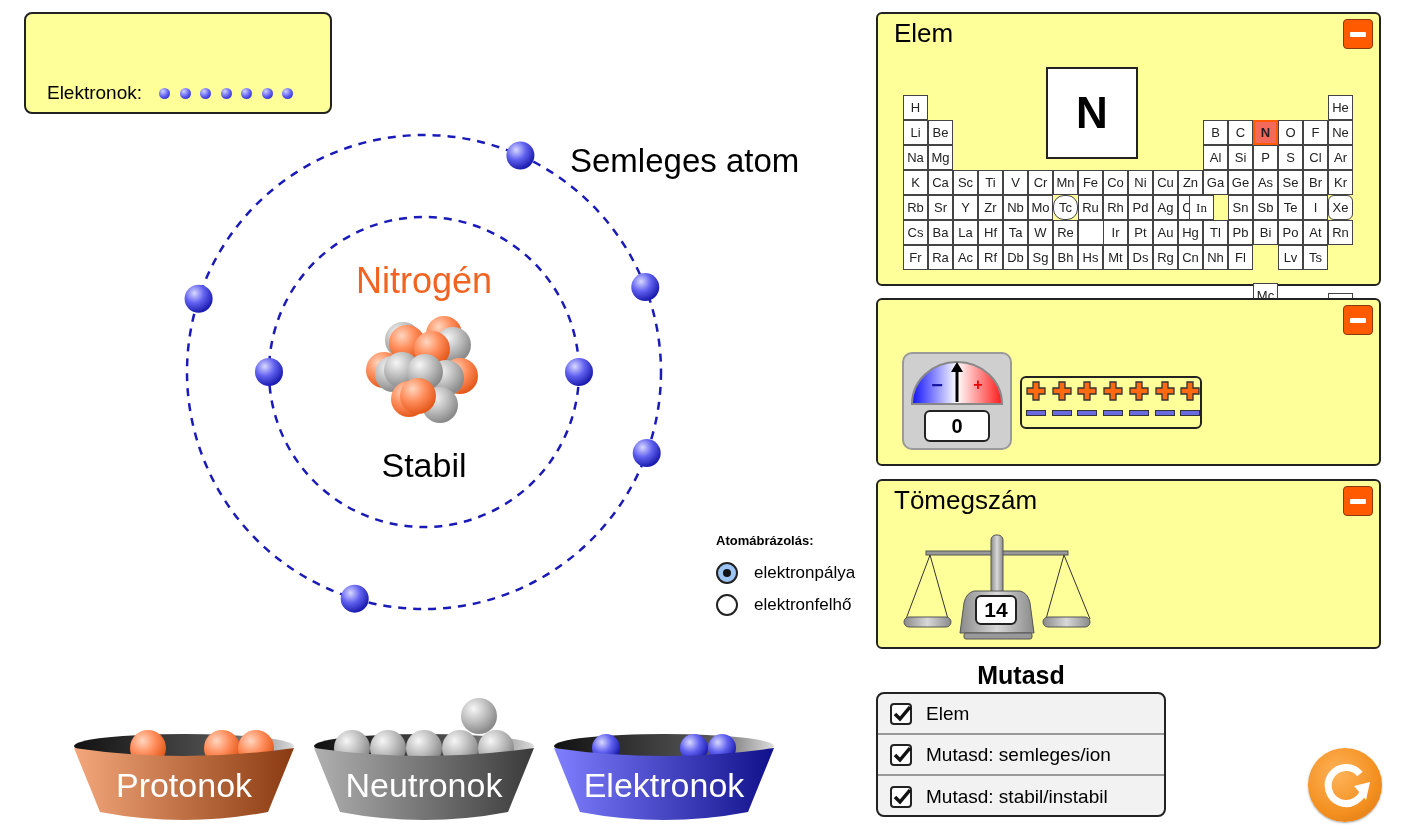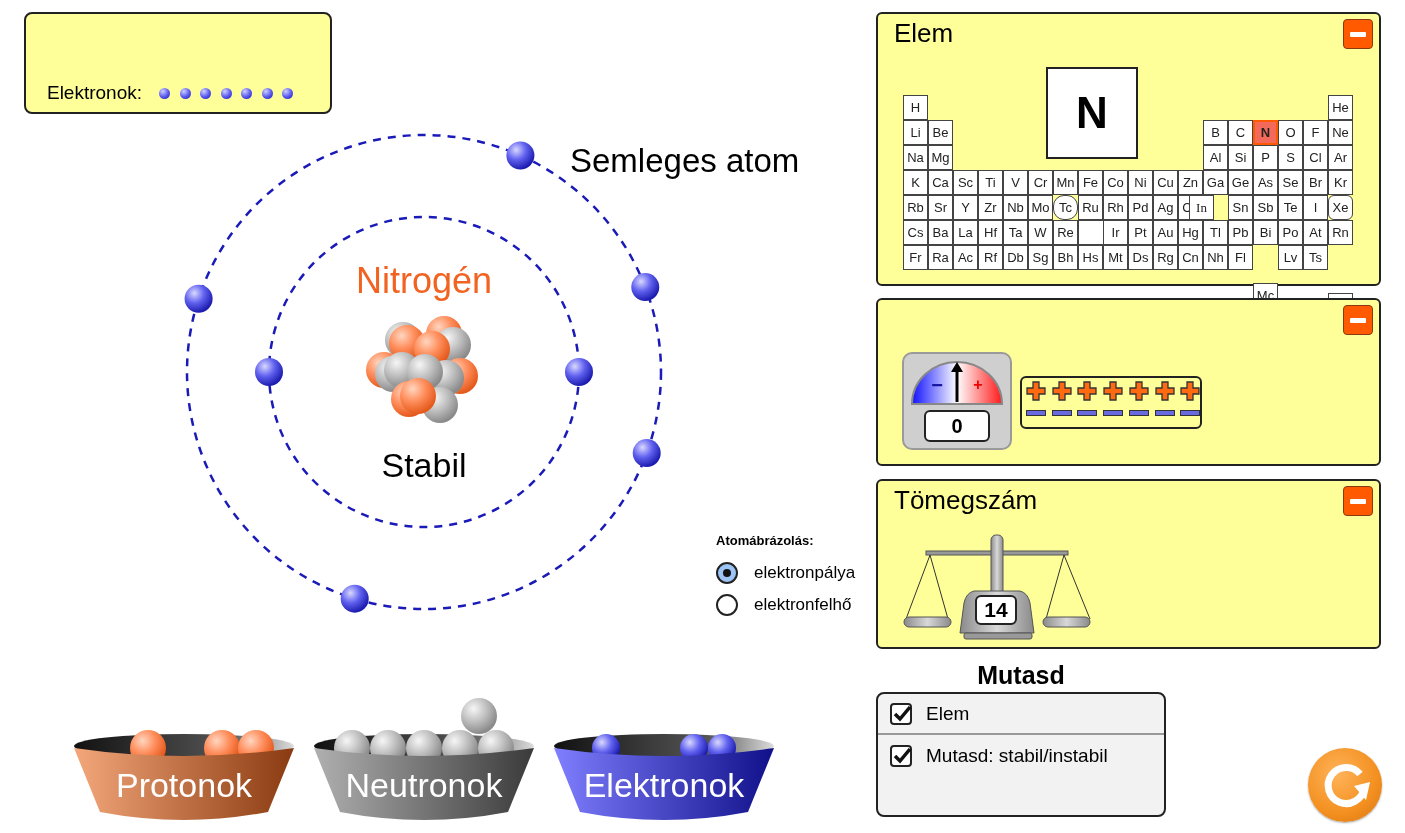--- a/index.html
+++ b/index.html
@@ -430,20 +430,28 @@
         </svg>
       </span>
     <span>Elem</span>
   </div>
   <div class="show-row">
     <span class="chk">
         <svg width="18" height="18" style="position:absolute;left:1px;top:0">
           <path d="M2,9 L7,14 L17,2" stroke="#111" stroke-width="3.5" fill="none"></path>
         </svg>
       </span>
+    <span>Mutasd: semleges/ion</span>
+  </div>
+  <div class="show-row">
+    <span class="chk">
+        <svg width="18" height="18" style="position:absolute;left:1px;top:0">
+          <path d="M2,9 L7,14 L17,2" stroke="#111" stroke-width="3.5" fill="none"></path>
+        </svg>
+      </span>
     <span>Mutasd: stabil/instabil</span>
   </div>
 </div>
 
 <div class="abs reset-btn">
   <svg width="74" height="74">
     <path d="M52,26 A18,18 0 1 0 56,40" stroke="#fff" stroke-width="7" fill="none"></path>
     <polygon points="46,38 62,34 58,52" fill="#fff"></polygon>
   </svg>
 </div>

